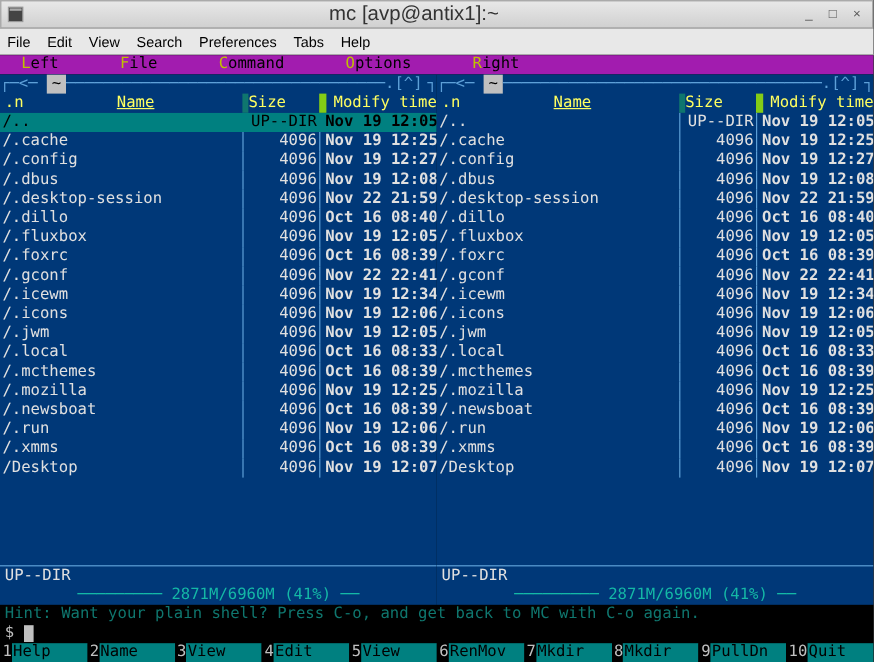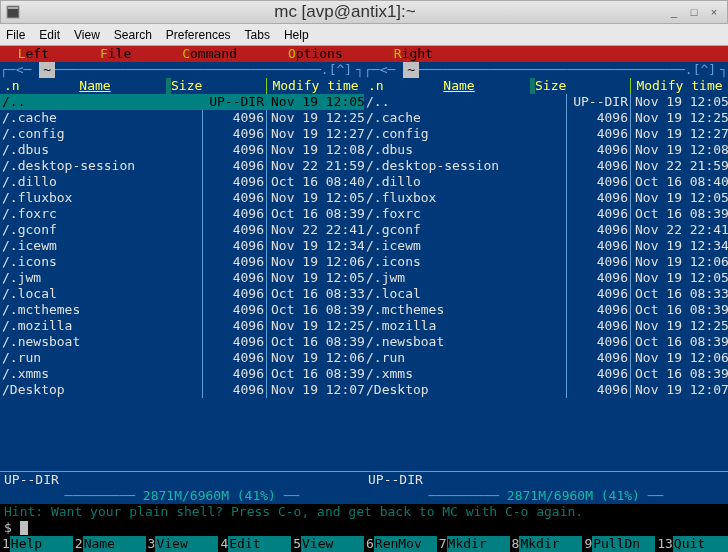--- a/index.html
+++ b/index.html
@@ -39,21 +39,21 @@
 }
 .menubar span { cursor: pointer; }
 .mc-area {
   background: #000;
   height: calc(552px - 24px - 22px);
   display: flex;
   flex-direction: column;
   line-height: 16px;
 }
 .mc-menubar {
-  background: #b91c1c;
+  background: #a21caf;
   color: #000;
   display: flex;
   padding: 0 0;
 }
 .mc-menubar .item {
   color: #000;
   padding: 0 2px;
 }
 .mc-menubar .item .hot { color: #c0c000; }
 .mc-menubar .spacer { flex: 0 0 auto; }
@@ -78,27 +78,27 @@
   padding: 0 4px;
 }
 .panel-top .caret { color: #5da0d8; margin-left: auto; margin-right: 4px; }
 .colhead {
   display: flex;
   color: #ffff60;
 }
 .colhead .n-col { width: 24px; padding-left: 4px; }
 .colhead .name-col { flex: 1; text-align: center; text-decoration: underline; }
 .colhead .size-col { width: 64px; text-align: left; border-left: 5px solid #0f766e; }
-.colhead .mtime-col { width: 98px; text-align: center; border-left: 1px solid #84cc16; margin-left: 36px; }
+.colhead .mtime-col { width: 98px; text-align: right; border-left: 6px solid #84cc16; }
 .colhead .dot { color: #ffff60; }
 .rows { flex: 1; overflow: hidden; }
 .row { display: flex; white-space: pre; }
 .row .name-col { flex: 1; padding-left: 2px; overflow: hidden; color: #e0e0e0; }
 .row .size-col { width: 64px; text-align: right; border-left: 1px solid #5da0d8; padding-right: 2px; color: #e0e0e0; }
-.row .mtime-col { width: 98px; border-left: 1px solid #5da0d8; padding-left: 4px; color: #e0e0e0; }
+.row .mtime-col { width: 98px; border-left: 1px solid #5da0d8; padding-left: 4px; color: #e0e0e0; font-weight: bold; }
 .row.sel { background: #008080; }
 .row.sel .name-col, .row.sel .size-col, .row.sel .mtime-col { color: #000; border-left-color: #008080; }
 .panel-status {
   border-top: 1px solid #5da0d8;
   padding-left: 4px;
   color: #e0e0e0;
 }
 .panel-disk {
   color: #14b8a6;
   text-align: center;
@@ -241,17 +241,17 @@
       </div>
       <div class="fkey">
         <span class="num">8</span>
         <span class="lbl">Mkdir</span>
       </div>
       <div class="fkey">
         <span class="num">9</span>
         <span class="lbl">PullDn</span>
       </div>
       <div class="fkey">
-        <span class="num">13</span>
+        <span class="num">10</span>
         <span class="lbl">Quit</span>
       </div>
     </div>
 </div>
 
 </body></html>

